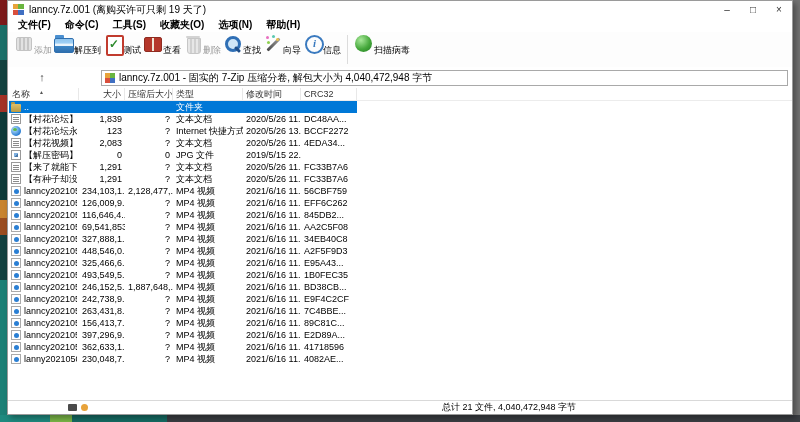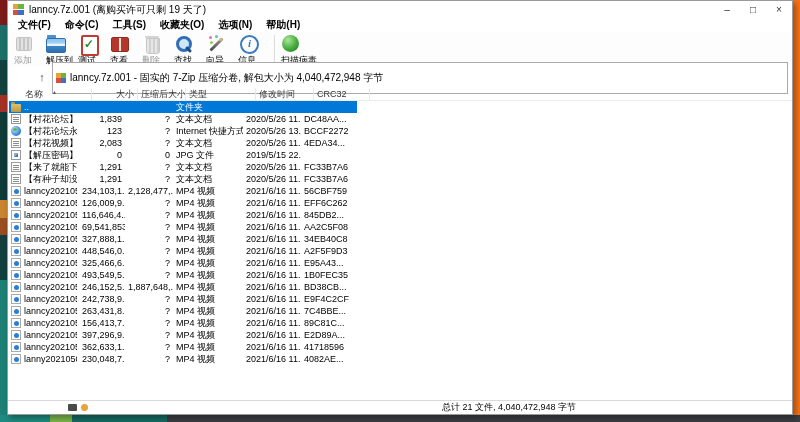--- a/index.html
+++ b/index.html
@@ -1,18 +1,18 @@
 <!DOCTYPE html>
 <html><head>
 <meta charset="utf-8">
 <style>
   * { margin:0; padding:0; box-sizing:border-box; }
   html,body { width:800px; height:422px; overflow:hidden; }
   body { font-family:"Liberation Sans", sans-serif; }
-  .screen { position:relative; width:800px; height:422px; background:#f97316; overflow:hidden; }
+  .screen { position:relative; width:800px; height:422px; background:#737373; overflow:hidden; }
 
   
   .left-strip { position:absolute; left:0; top:0; width:7px; height:422px; background:#12413f; }
   .left-strip .seg { position:absolute; left:0; width:7px; }
 
   
   .taskbar { position:absolute; left:0; bottom:0; width:800px; height:7px; background:#3a3d42; }
   .taskbar .tb-seg { position:absolute; top:0; height:7px; }
 
   
@@ -27,21 +27,21 @@
       linear-gradient(90deg,#e7a33a 0 50%,#69b53f 50% 100%) left top/100% 5px no-repeat,
       #fff; }
   .title-text { font-size:10px; color:#000; margin-left:5px; flex:1; white-space:nowrap; overflow:hidden; }
   .win-controls { display:flex; height:17px; flex:none; }
   .win-btn { width:26px; text-align:center; font-size:10px; line-height:17px; color:#333; }
 
   .menubar { height:14px; display:flex; align-items:center; font-size:10px; color:#000; padding-left:3px; flex:none; }
   .menu-item { padding:0 7px; white-space:nowrap;font-weight:bold; }
 
   .toolbar { height:35px; display:flex; align-items:flex-start; padding:2px 0 0 6px; background:#fdfdfd; flex:none; }
-  .tool-btn { display:flex; flex-direction:column; align-items:flex-start; min-width:30px; margin-right:2px; }
+  .tool-btn { display:flex; flex-direction:row; align-items:flex-end; min-width:30px; margin-right:2px; }
   .tool-btn.disabled .ti { filter:grayscale(1); opacity:.5; }
   .tool-btn.disabled .tool-label { color:#9a9a9a; }
   .tool-label { font-size:9px; line-height:10px; color:#000; white-space:nowrap; }
   .tool-sep { width:1px; height:29px; background:#dcdcdc; margin:1px 6px 0 4px; flex:none; }
 
   .ti { position:relative; width:20px; height:20px; margin-bottom:1px; }
   .add-icon::before { content:''; position:absolute; left:2px; top:3px; right:2px; bottom:3px;
       background:repeating-linear-gradient(90deg,#c9c9c9 0 2px,#8f8f8f 2px 4px); border:1px solid #8a8a8a; border-radius:2px; }
   .extract-icon::before { content:''; position:absolute; left:1px; top:1px; width:9px; height:4px; background:#4a8fd0; border-radius:1px 1px 0 0; }
   .extract-icon::after { content:''; position:absolute; left:0; top:4px; right:0; bottom:1px;
@@ -58,27 +58,27 @@
   .wizard-icon::before { content:''; position:absolute; left:9px; top:2px; width:3px; height:17px; background:linear-gradient(#9a9a9a,#4a4a4a); transform:rotate(45deg); border-radius:1px; }
   .wizard-icon::after { content:''; position:absolute; left:3px; top:2px; width:3px; height:3px; border-radius:50%; background:#e86fc0;
       box-shadow:6px -1px 0 #5bc8b0, 1px 5px 0 #8fd14f, 10px 2px 0 #e8c14f; }
   .info-icon::before { content:'i'; position:absolute; left:2px; top:1px; width:15px; height:15px; border:2px solid #3a7abf; border-radius:50%;
       color:#3a7abf; font-family:"Liberation Serif", serif; font-style:italic; font-weight:bold; font-size:11px; line-height:13px; text-align:center; }
   .scan-icon::before { content:''; position:absolute; left:1px; top:1px; width:17px; height:17px; border-radius:50%;
       background:radial-gradient(circle at 35% 30%, #a8e89a, #46a83c 55%, #1e7a1e); }
 
   .addressrow { height:21px; display:flex; align-items:center; flex:none; }
   .up-btn { width:20px; height:16px; margin-left:24px; text-align:center; font-size:11px; line-height:15px; color:#444; flex:none; }
-  .address-field { margin-right:4px; flex:1; height:32px; border:1px solid #a9a9a9; background:#fff;
+  .address-field { margin-left:49px; margin-right:4px; flex:1; height:16px; border:1px solid #a9a9a9; background:#fff;
       display:flex; align-items:center; padding:0 3px; overflow:hidden; }
   .address-field .app-icon { width:10px; height:10px; }
   .address-text { font-size:10px; margin-left:4px; white-space:nowrap; overflow:hidden; color:#000; }
 
   .list-header { height:13px; display:flex; align-items:flex-start; border-bottom:1px solid #ececec; font-size:9px; color:#333;
-      position:relative; margin-left:14px; flex:none; }
+      position:relative; margin-left:1px; flex:none; }
   .hcell { border-right:1px solid #e8e8e8; line-height:12px; padding:0 3px; overflow:hidden; white-space:nowrap; }
   .hcell.r { text-align:right; }
   .h-name{width:70px;} .h-size{width:46px;} .h-packed{width:48px;} .h-type{width:70px;} .h-mtime{width:58px;} .h-crc{width:56px;}
   .h-fill { flex:1; border-right:none; }
   .sort-caret { position:absolute; left:30px; top:-2px; font-size:5px; color:#555; }
 
   .file-list { flex:1; overflow:hidden; font-size:9px; color:#000; padding-left:1px; }
   .row { height:12px; display:flex; align-items:center; }
   .row.selected { background:#0078d7; color:#fff; width:348px; }
   .cell { overflow:hidden; white-space:nowrap; padding:0 3px; flex:none; }

